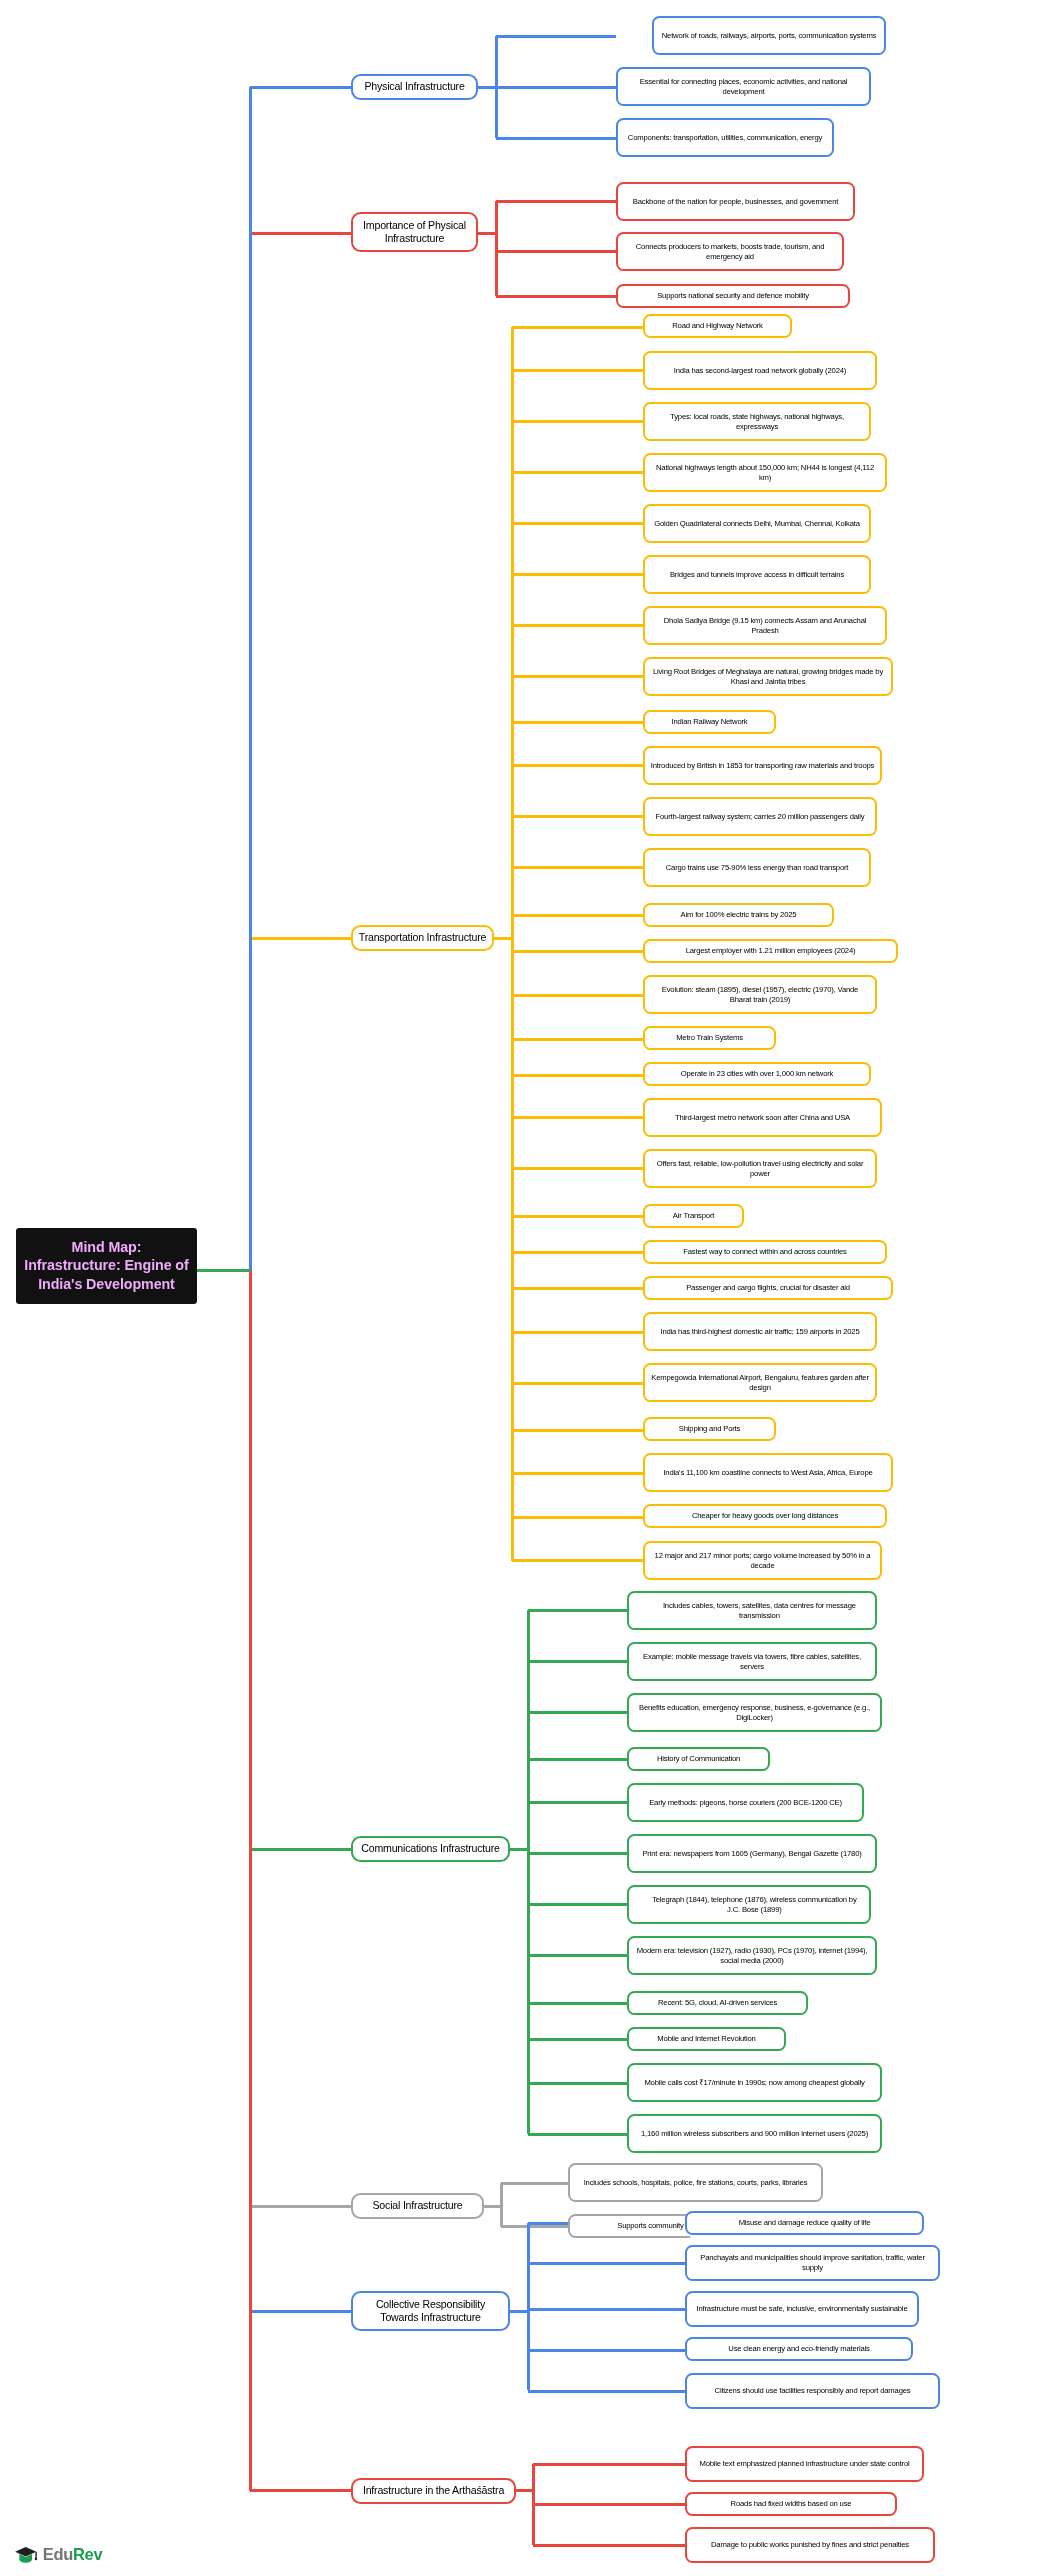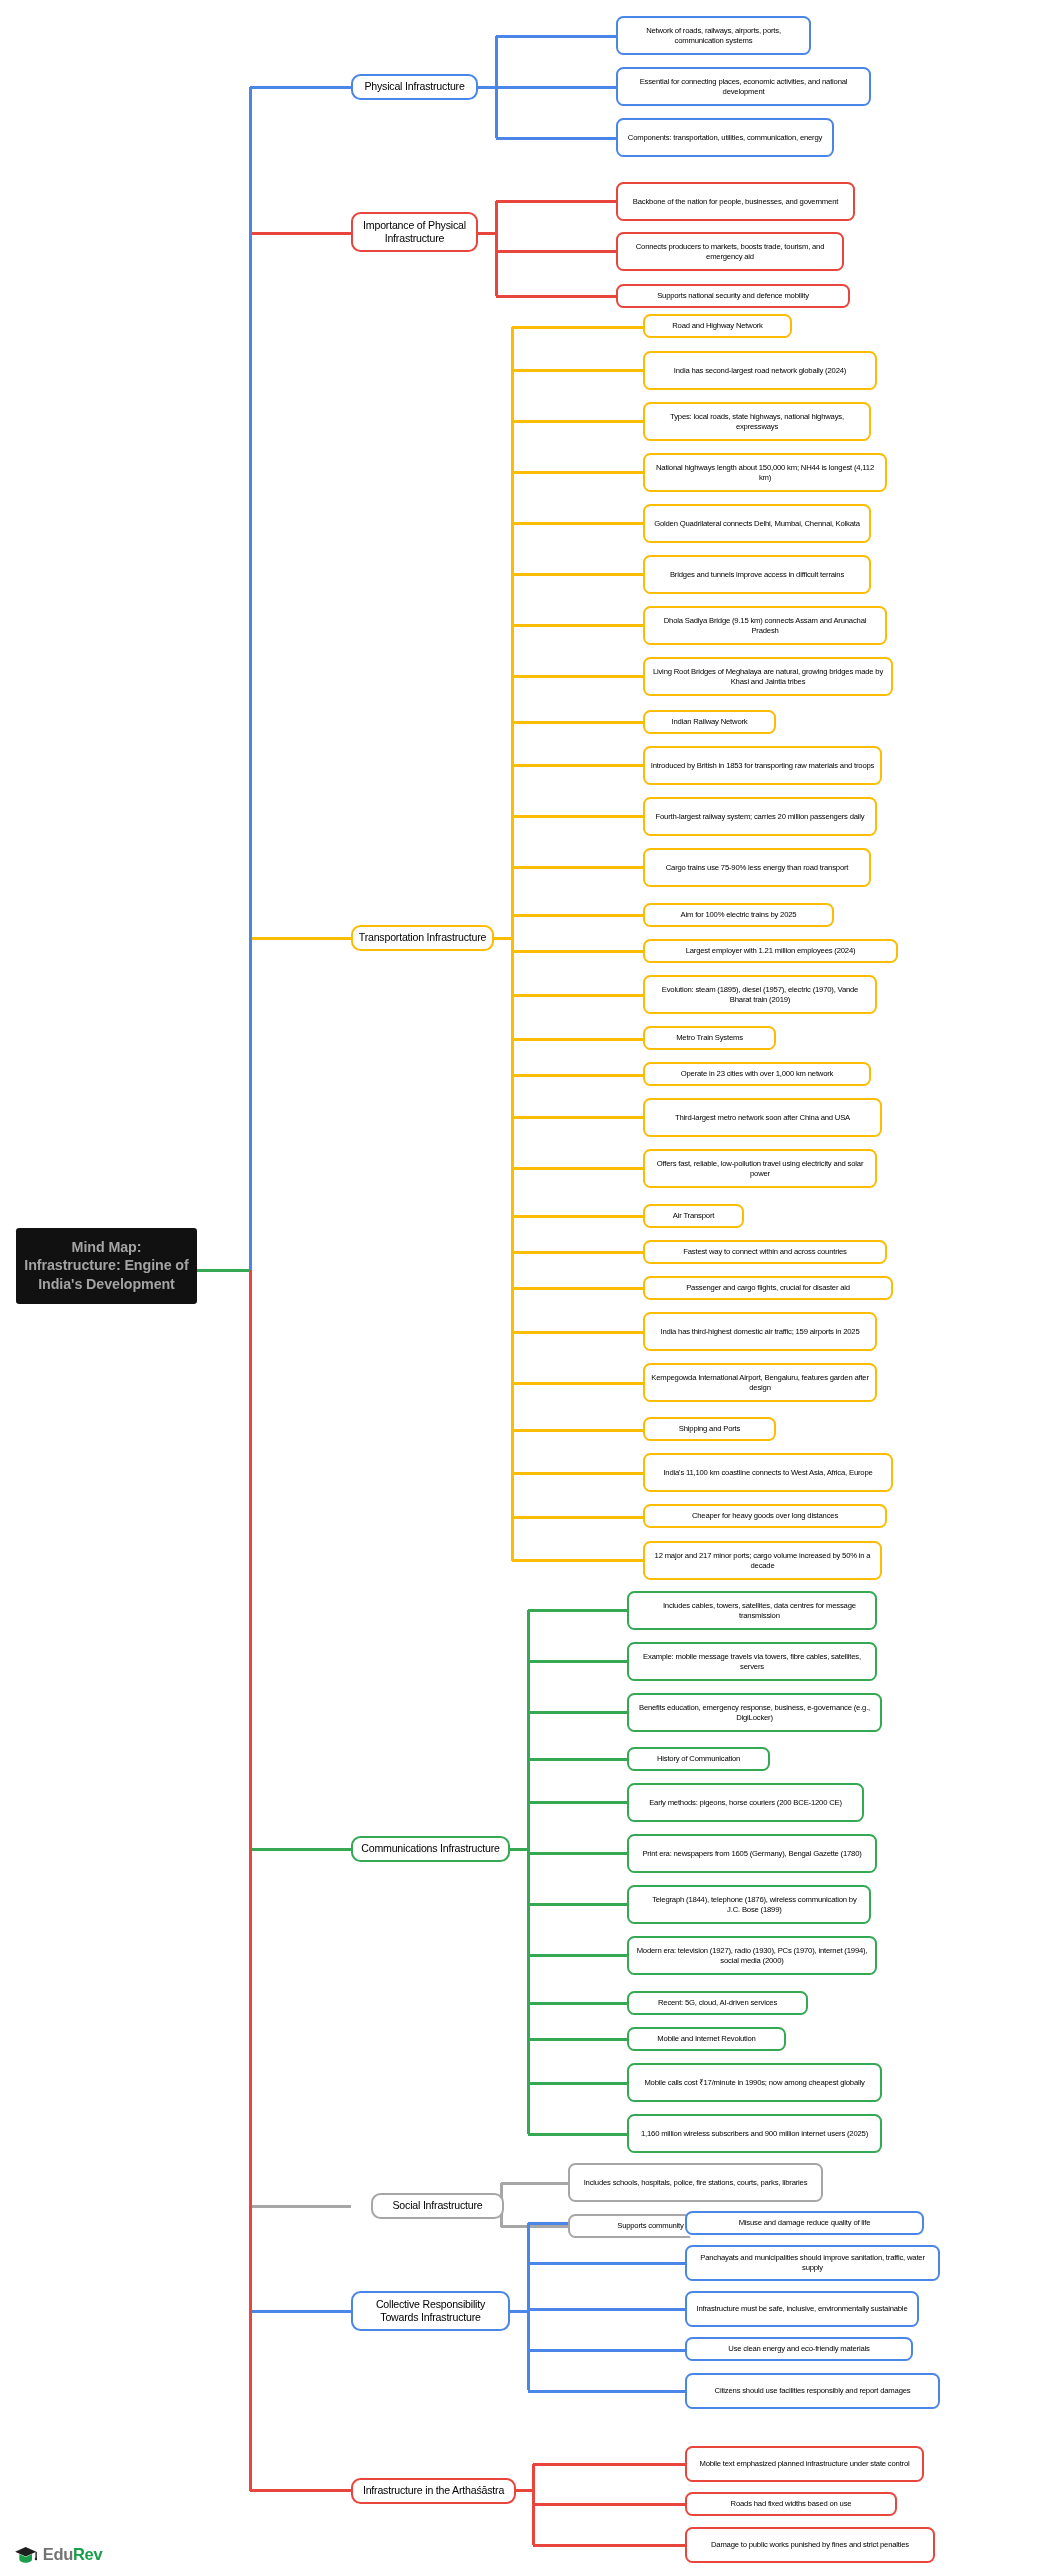--- a/index.html
+++ b/index.html
@@ -15,21 +15,21 @@
     overflow: hidden;
   }
 
   
   #root-node {
     position: absolute;
     left: 16px;
     top: 1228px;
     width: 181px;
     background: #111111;
-    color: #a3a3a3;
+    color: #f0abfc;
     border-radius: 3.2px;
     padding: 9.6px 7.4px;
     box-sizing: border-box;
     text-align: center;
     font-size: 14.3px;
     font-weight: bold;
     line-height: 1.32;
     letter-spacing: -0.1px;
   }
 
@@ -203,21 +203,21 @@
       <div class="conn c-red-l" style="left: 532px; top: 2464px; width: 2.7px; height: 81px;"></div>
       <div class="conn c-red-l" style="left: 515px; top: 2489px; width: 18px; height: 2.7px;"></div>
       <div class="conn c-blue-l" style="left: 249px; top: 87px; width: 2.7px; height: 1183px;"></div>
       <div class="conn c-red-l" style="left: 249px; top: 1270px; width: 2.7px; height: 1221px;"></div>
       <div class="conn c-green-l" style="left: 197px; top: 1269px; width: 53px; height: 2.7px;"></div>
     </div>
   <div id="nodes-layer">
       <div class="node lvl1 c-blue" style="left: 351px; top: 74px; width: 127px; min-height: 25.5px;">
         <span>Physical Infrastructure</span>
       </div>
-      <div class="node lvl2 c-blue" style="left: 616px; top: 16px; width: 195px; min-height: 39px;">
+      <div class="node lvl2 c-blue" style="left: 652px; top: 16px; width: 234px; min-height: 39px;">
         <span>Network of roads, railways, airports, ports, communication systems</span>
       </div>
       <div class="node lvl2 c-blue" style="left: 616px; top: 67px; width: 255px; min-height: 39px;">
         <span>Essential for connecting places, economic activities, and national development</span>
       </div>
       <div class="node lvl2 c-blue" style="left: 616px; top: 118px; width: 218px; min-height: 39px;">
         <span>Components: transportation, utilities, communication, energy</span>
       </div>
       <div class="node lvl1 c-red" style="left: 351px; top: 212px; width: 127px; min-height: 40px;">
         <span>Importance of Physical Infrastructure</span>
@@ -350,21 +350,21 @@
       </div>
       <div class="node lvl2 c-green" style="left: 627px; top: 2027px; width: 159px; min-height: 24.4px;">
         <span>Mobile and Internet Revolution</span>
       </div>
       <div class="node lvl2 c-green" style="left: 627px; top: 2063px; width: 255px; min-height: 39px;">
         <span>Mobile calls cost ₹17/minute in 1990s; now among cheapest globally</span>
       </div>
       <div class="node lvl2 c-green" style="left: 627px; top: 2114px; width: 255px; min-height: 39px;">
         <span>1,160 million wireless subscribers and 900 million internet users (2025)</span>
       </div>
-      <div class="node lvl1 c-grey" style="left: 371px; top: 2193px; width: 133px; min-height: 25.5px; align-items: center;">
+      <div class="node lvl1 c-grey" style="left: 351px; top: 2193px; width: 133px; min-height: 25.5px; align-items: center;">
         <span>Social Infrastructure</span>
       </div>
       <div class="node lvl2 c-grey" style="left: 568px; top: 2163px; width: 255px; min-height: 39px;">
         <span>Includes schools, hospitals, police, fire stations, courts, parks, libraries</span>
       </div>
       <div class="node lvl2 c-grey" style="left: 568px; top: 2214px; width: 255px; min-height: 24.4px;">
         <span>Supports community wellbeing and development</span>
       </div>
       <div class="node lvl1 c-blue" style="left: 351px; top: 2291px; width: 159px; min-height: 40px;">
         <span>Collective Responsibility Towards Infrastructure</span>

